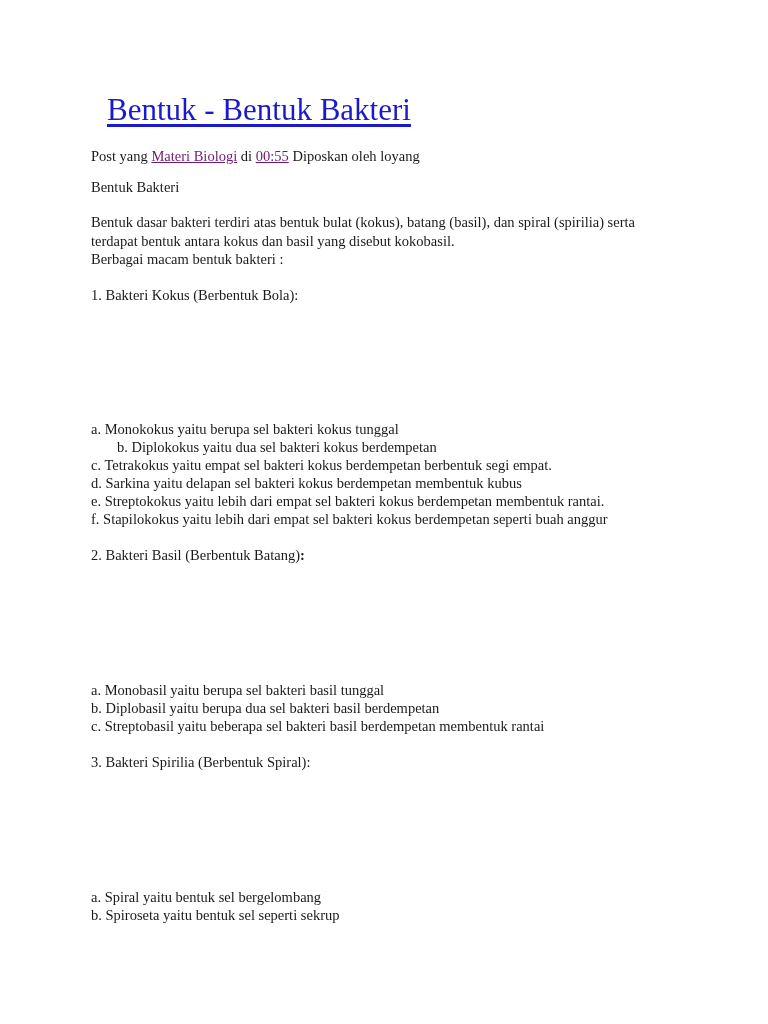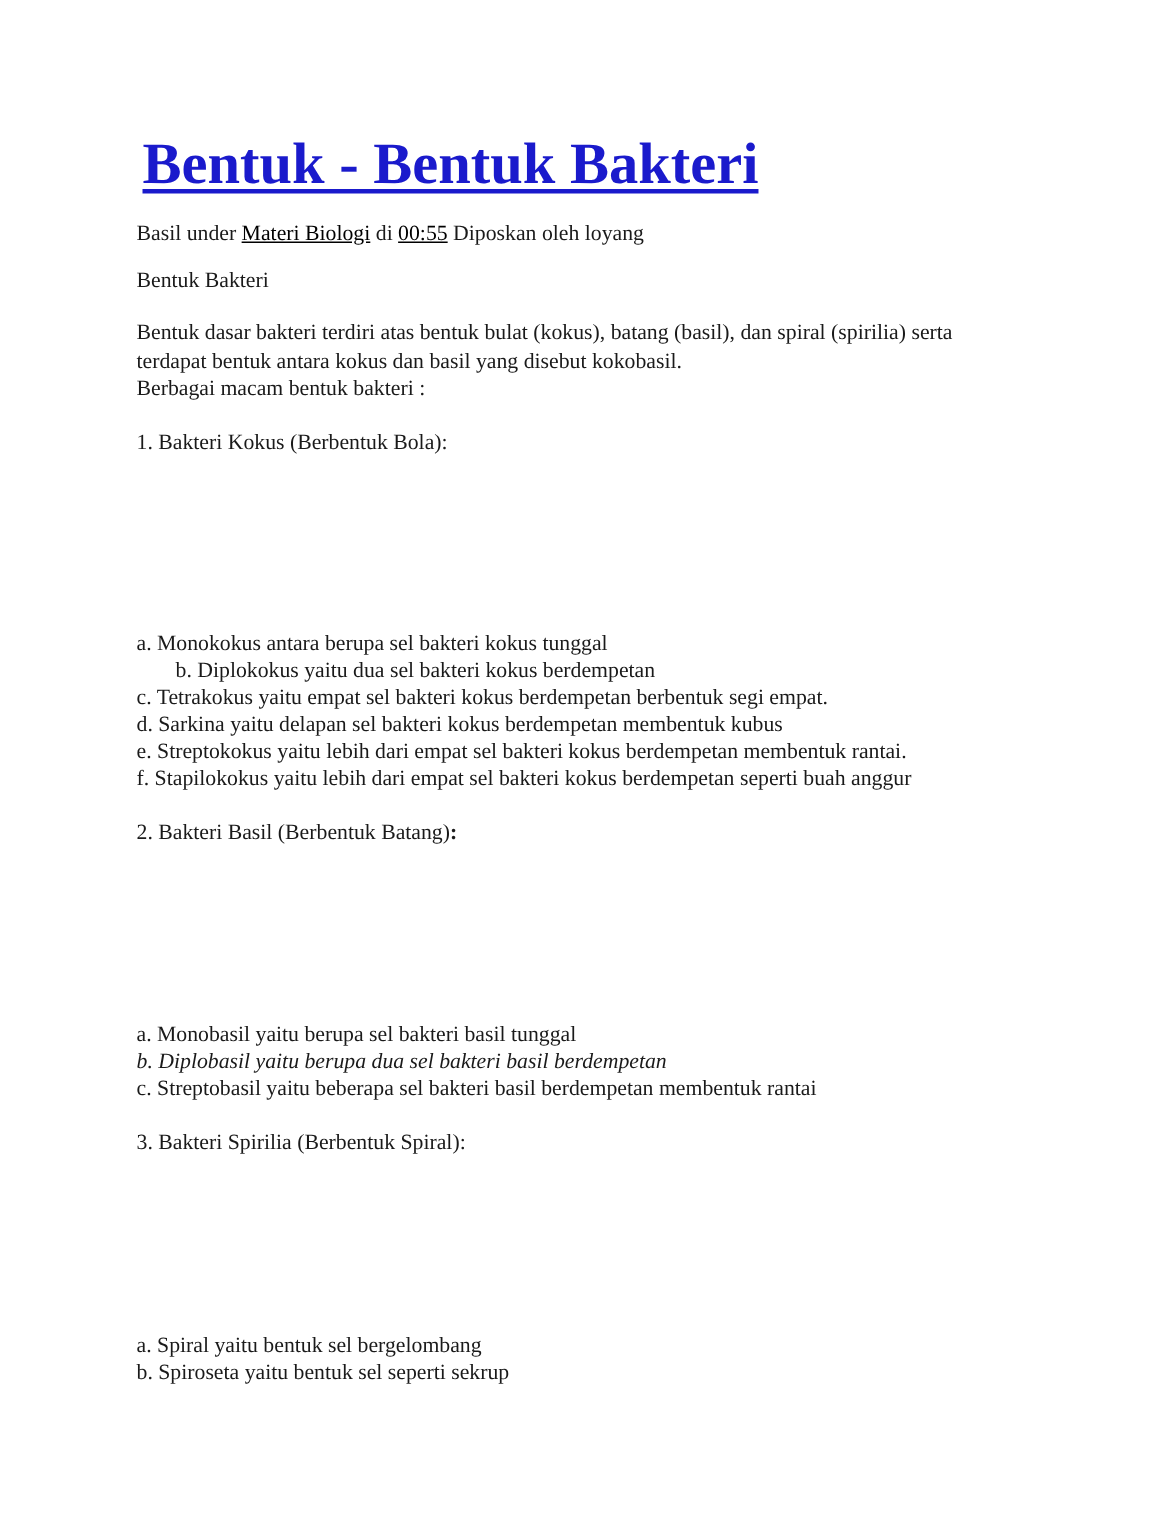--- a/index.html
+++ b/index.html
@@ -18,89 +18,89 @@
     }
     .page {
       position: absolute;
       left: 91px;
       top: 0;
       width: 620px;
     }
     .title {
       position: absolute;
       top: 88px;
-      left: 4px;
+      left: 16px;
       margin: 0;
-      font-size: 39px;
-      font-weight: bold;
+      font-size: 31px;
+      font-weight: normal;
       line-height: 44px;
       white-space: nowrap;
     }
     .title a {
       color: #1a1acc;
       text-decoration: underline;
       text-decoration-thickness: 3px;
       text-underline-offset: 4px;
     }
     .line {
       position: absolute;
       left: 0;
       white-space: nowrap;
       line-height: 18px;
     }
     a.link {
-      color: #000000;
+      color: #701a75;
       text-decoration: underline;
     }
     .bold-colon { font-weight: bold; }
     .image-placeholder {
       position: absolute;
       left: 0;
       width: 600px;
       background: #ffffff;
     }
   </style>
 </head>
 <body>
 
 <div class="page">
 
   <h1 class="title">
     <a href="#">Bentuk - Bentuk Bakteri</a>
   </h1>
 
   <div class="line" style="top:147px;">
-    <span>Basil under</span>
+    <span>Post yang</span>
     <a href="#" class="link">Materi Biologi</a>
     <span>di</span>
     <a href="#" class="link">00:55</a>
     <span>Diposkan oleh loyang</span>
   </div>
 
   <div class="line" style="top:178px;">Bentuk Bakteri</div>
 
   <div class="line" style="top:213px;">Bentuk dasar bakteri terdiri atas bentuk bulat (kokus), batang (basil), dan spiral (spirilia) serta</div>
   <div class="line" style="top:232px;">terdapat bentuk antara kokus dan basil yang disebut kokobasil.</div>
   <div class="line" style="top:250px;">Berbagai macam bentuk bakteri :</div>
 
   <div class="line" style="top:286px;">1. Bakteri Kokus (Berbentuk Bola):</div>
   <div class="image-placeholder" style="top:310px;height:105px;"></div>
-  <div class="line" style="top:420px;">a. Monokokus antara berupa sel bakteri kokus tunggal</div>
+  <div class="line" style="top:420px;">a. Monokokus yaitu berupa sel bakteri kokus tunggal</div>
   <div class="line" style="top:438px;margin-left:26px;">b. Diplokokus yaitu dua sel bakteri kokus berdempetan</div>
   <div class="line" style="top:456px;">c. Tetrakokus yaitu empat sel bakteri kokus berdempetan berbentuk segi empat.</div>
   <div class="line" style="top:474px;text-align:center;">d. Sarkina yaitu delapan sel bakteri kokus berdempetan membentuk kubus</div>
   <div class="line" style="top:492px;">e. Streptokokus yaitu lebih dari empat sel bakteri kokus berdempetan membentuk rantai.</div>
   <div class="line" style="top:510px;">f. Stapilokokus yaitu lebih dari empat sel bakteri kokus berdempetan seperti buah anggur</div>
 
   <div class="line" style="top:546px;">
     <span>2. Bakteri Basil (Berbentuk Batang)</span><span class="bold-colon">:</span>
   </div>
   <div class="image-placeholder" style="top:570px;height:105px;"></div>
   <div class="line" style="top:681px;">a. Monobasil yaitu berupa sel bakteri basil tunggal</div>
-  <div class="line" style="top:699px;font-style:italic;">b. Diplobasil yaitu berupa dua sel bakteri basil berdempetan</div>
+  <div class="line" style="top:699px;">b. Diplobasil yaitu berupa dua sel bakteri basil berdempetan</div>
   <div class="line" style="top:717px;">c. Streptobasil yaitu beberapa sel bakteri basil berdempetan membentuk rantai</div>
 
   <div class="line" style="top:753px;">3. Bakteri Spirilia (Berbentuk Spiral):</div>
   <div class="image-placeholder" style="top:777px;height:105px;"></div>
   <div class="line" style="top:888px;">a. Spiral yaitu bentuk sel bergelombang</div>
   <div class="line" style="top:906px;">b. Spiroseta yaitu bentuk sel seperti sekrup</div>
 
 </div>
 
 </body></html>

